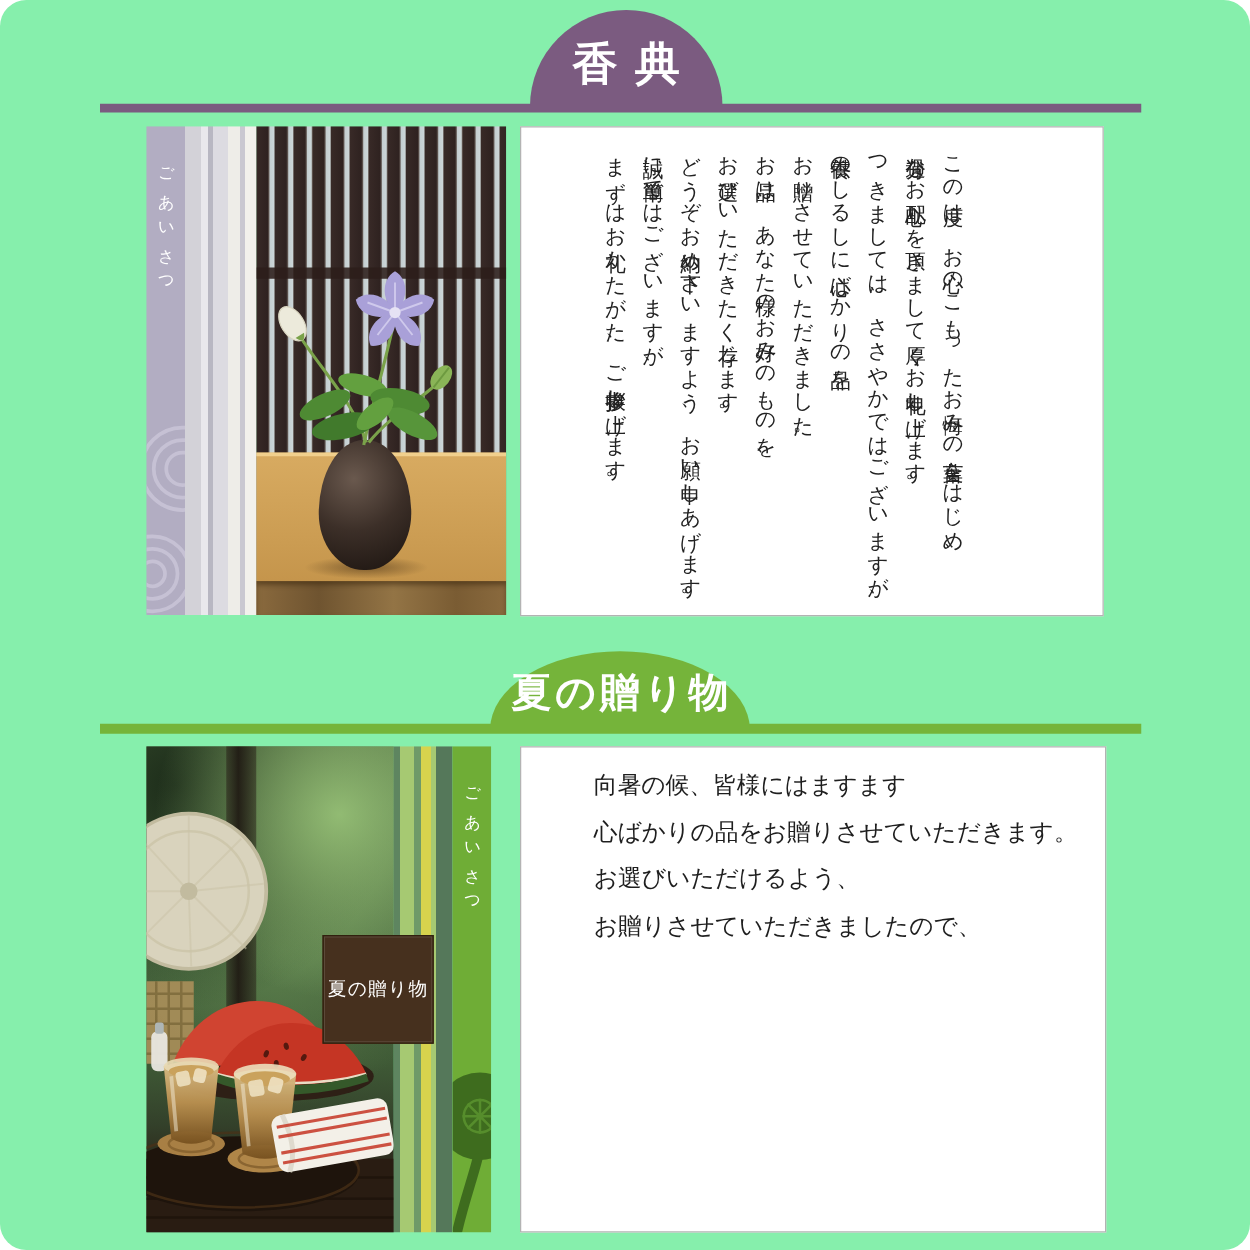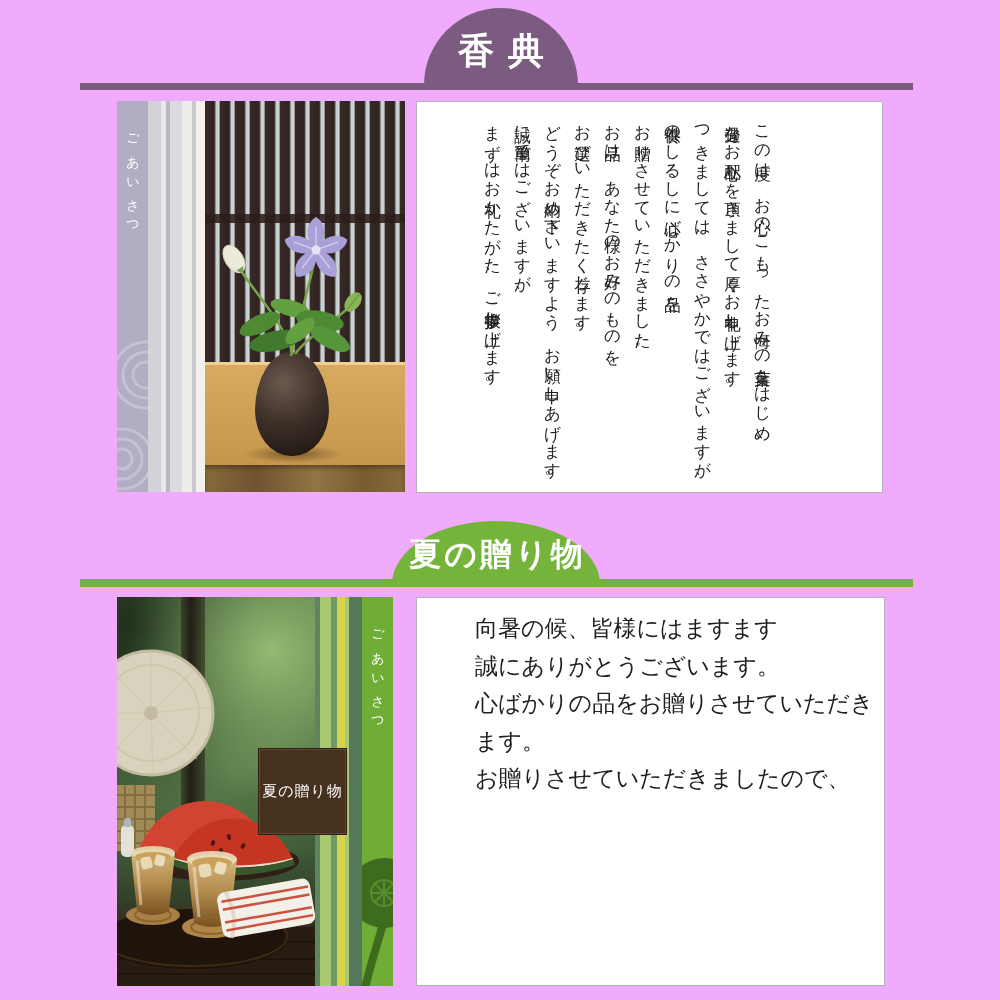--- a/index.html
+++ b/index.html
@@ -1,18 +1,18 @@
 <!DOCTYPE html>
 <html><head>
 <meta charset="utf-8">
 <style>
   html,body { margin:0; padding:0; background:#ffffff; }
   .canvas {
-    position:relative; width:1000px; height:1000px; background:#f0abfc;
-    font-family:"Liberation Serif", serif; overflow:hidden;
+    position:relative; width:1000px; height:1000px; background:#86efac;
+    font-family:"Liberation Serif", serif; overflow:hidden;border-radius:21px;
   }
   
   .dome { position:absolute; display:flex; align-items:flex-end; justify-content:center; }
   .dome1 { left:424px; top:8px; width:154px; height:77px; background:#7b5b80;
            border-radius:77px 77px 0 0 / 77px 77px 0 0; }
   .dome1 .dome-text { color:#fff; font-family:"Liberation Sans", sans-serif; font-weight:bold;
            font-size:36px; letter-spacing:14px; padding-left:14px; margin-bottom:9px; }
   .bar1 { position:absolute; left:80px; top:83px; width:833px; height:7px; background:#7b5b80; }
   .dome2 { left:392px; top:521px; width:208px; height:63px; background:#75b43a;
            border-radius:104px 104px 0 0 / 63px 63px 0 0; }
@@ -80,21 +80,21 @@
     display:flex; align-items:center; justify-content:center; }
   .label-box span { color:#fff; font-size:15px; letter-spacing:1px; }
 
   
   .textbox { position:absolute; background:#fff; border:1px solid #b3b3b3; box-sizing:border-box; }
   .textbox1 { left:416px; top:101px; width:467px; height:392px; }
   .vtext { writing-mode:vertical-rl; height:100%; box-sizing:border-box;
            padding:12px 88px 0 60px; font-size:16.5px; line-height:30px; color:#222; }
   .vtext p { margin:0; }
   .textbox2 { left:416px; top:597px; width:469px; height:389px; }
-  .htext { box-sizing:border-box; padding:12px 8px 0 58px; font-size:23px;
+  .htext { box-sizing:border-box; padding:12px 8px 0 58px; font-size:19px;
            line-height:37.5px; color:#1e1e1e; }
   .htext p { margin:0; }
 </style>
 </head>
 <body>
 
 <div class="canvas">
 
   <div>
     <div class="bar1"></div>
@@ -287,20 +287,20 @@
         </svg>
       </div>
       <div class="label-box">
         <span>夏の贈り物</span>
       </div>
     </div>
 
     <div class="textbox textbox2">
       <div class="htext">
         <p>向暑の候、皆様にはますます</p>
-        <p>誠にありがとうございます。</p>
         <p>心ばかりの品をお贈りさせていただきます。</p>
+        <p>お選びいただけるよう、</p>
         <p>お贈りさせていただきましたので、</p>
       </div>
     </div>
   </div>
 
 </div>
 
 </body></html>

